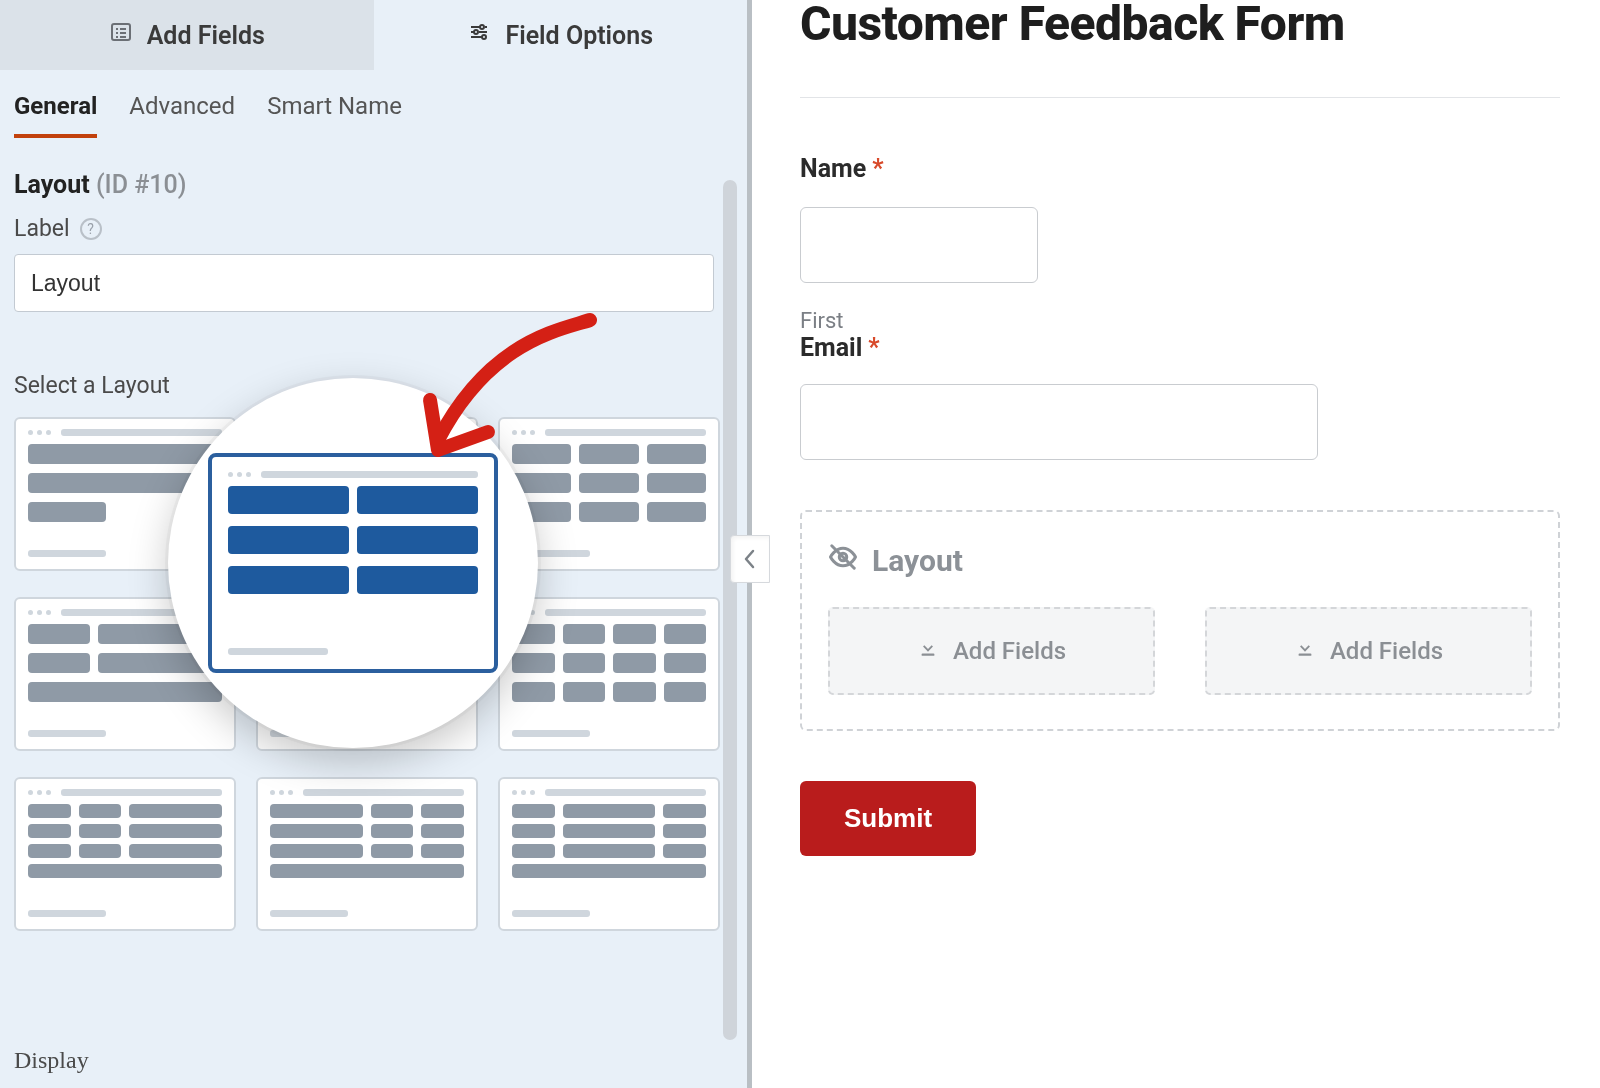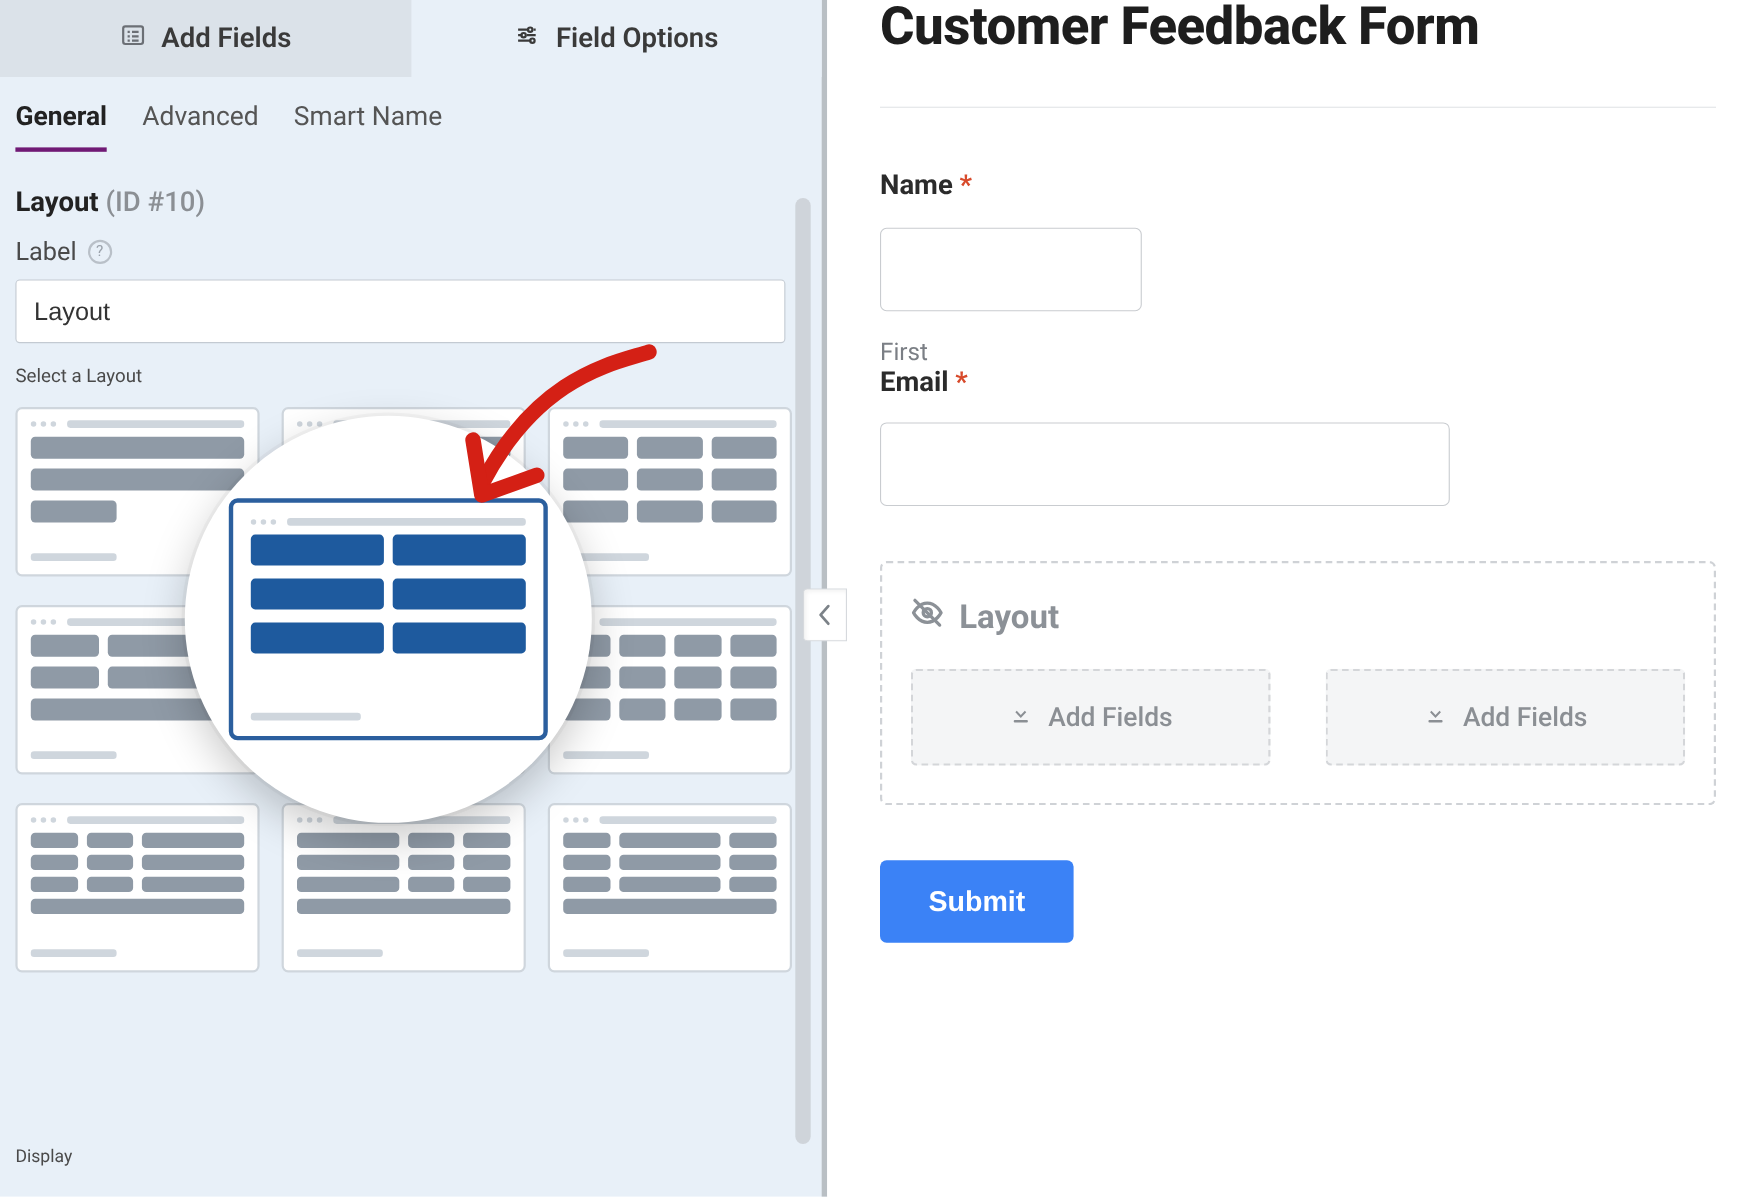--- a/index.html
+++ b/index.html
@@ -54,21 +54,21 @@
       font-size: 24px;
     }
     .sub-tab {
       padding-bottom: 14px;
       color: #555;
       cursor: pointer;
     }
     .sub-tab.active {
       font-weight: 700;
       color: #222;
-      border-bottom: 4px solid #701a75;
+      border-bottom: 4px solid #c2410c;
     }
 
     .panel-body {
       padding: 32px 14px 10px 14px;
     }
     .section-title {
       font-size: 25px;
       font-weight: 700;
       color: #222;
     }
@@ -100,22 +100,22 @@
       height: 58px;
       background: #fff;
       border: 1px solid #c3cad2;
       border-radius: 4px;
       font-size: 23px;
       padding: 0 16px;
       color: #333;
     }
 
     .select-label {
-      margin-top: 20px;
-      font-size: 17px;
+      margin-top: 60px;
+      font-size: 23px;
       color: #4a4a4a;
     }
 
     .layout-grid {
       margin-top: 18px;
       display: grid;
       grid-template-columns: repeat(3, 222px);
       grid-auto-rows: 154px;
       gap: 26px 20px;
       width: 710px;
@@ -187,23 +187,24 @@
     .arrow {
       position: absolute;
       left: 410px;
       top: 310px;
       z-index: 6;
     }
 
     .display-label {
       position: absolute;
       left: 14px;
-      bottom: 28px;
-      font-size: 16px;
+      bottom: 14px;
+      font-size: 24px;
       color: #4a4a4a;
+      font-family: Liberation Serif, serif;
     }
 
     .panel-scroll {
       position: absolute;
       right: 10px;
       top: 180px;
       width: 14px;
       height: 880px;
       background: transparent;
     }
@@ -311,21 +312,21 @@
       justify-content: center;
       gap: 14px;
       font-size: 24px;
       font-weight: 500;
       color: #8b8f94;
       cursor: pointer;
     }
 
     .submit-btn {
       margin-top: 50px;
-      background: #3b82f6;
+      background: #b91c1c;
       color: #fff;
       font-size: 26px;
       font-weight: 700;
       border: none;
       border-radius: 6px;
       padding: 22px 44px;
       cursor: pointer;
     }
   </style>
 </head>

